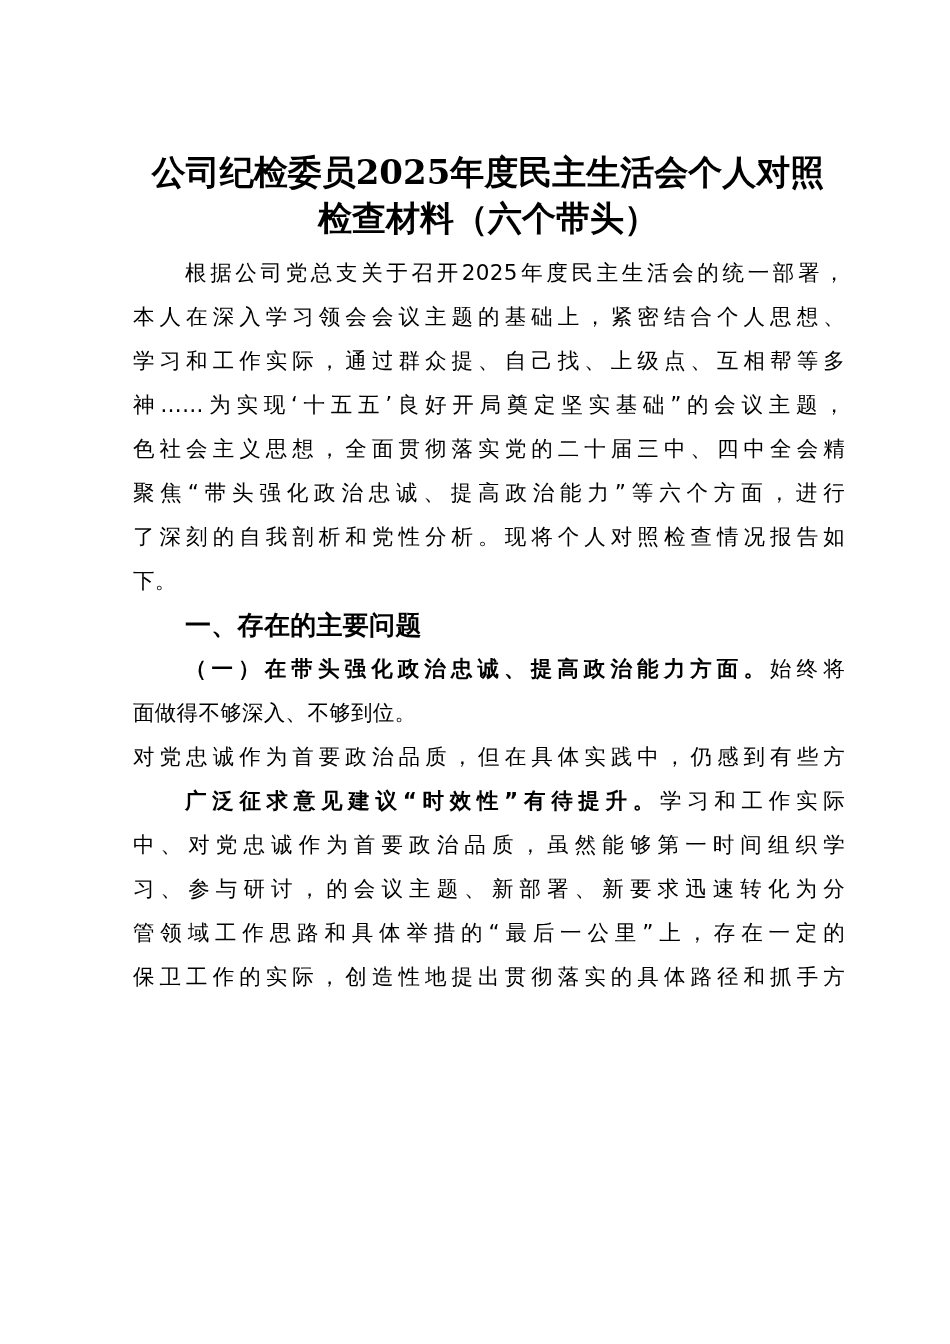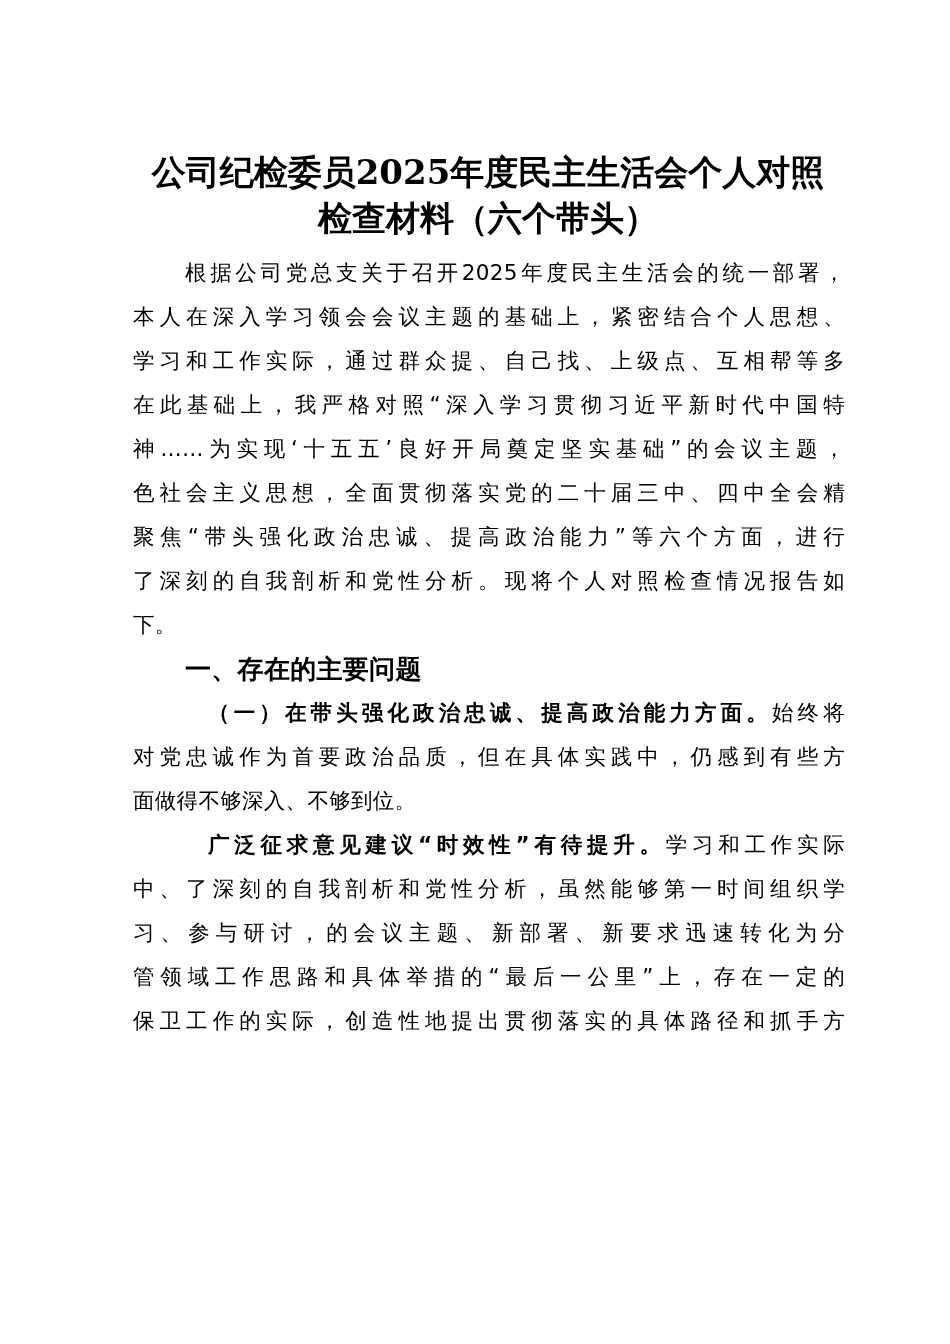--- a/index.html
+++ b/index.html
@@ -64,57 +64,55 @@
       padding-left: 52px;
     }
     .heading-line {
       font-family: "DejaVu Sans", "Liberation Sans", sans-serif;
       font-weight: bold;
       font-size: 26px;
       text-align-last: left !important;
     }
     .bold-lead {
       font-weight: bold;
-      margin-left: 23px;
     }
   </style>
 </head>
 <body>
 
 <div class="page">
 
   <h1 class="title">
     <span class="line">公司纪检委员2025年度民主生活会个人对照</span>
     <span class="line">检查材料（六个带头）</span>
   </h1>
 
   <div class="body">
 
     <div>
       <span class="line indent">根据公司党总支关于召开2025年度民主生活会的统一部署，</span>
       <span class="line">本人在深入学习领会会议主题的基础上，紧密结合个人思想、</span>
       <span class="line">学习和工作实际，通过群众提、自己找、上级点、互相帮等多</span>
-      <span class="line">在此基础上，我严格对照“深入学习贯彻习近平新时代中国特</span>
       <span class="line">神……为实现‘十五五’良好开局奠定坚实基础”的会议主题，</span>
       <span class="line">色社会主义思想，全面贯彻落实党的二十届三中、四中全会精</span>
       <span class="line">聚焦“带头强化政治忠诚、提高政治能力”等六个方面，进行</span>
       <span class="line">了深刻的自我剖析和党性分析。现将个人对照检查情况报告如</span>
       <span class="line last">下。</span>
     </div>
 
     <span class="line last indent heading-line">一、存在的主要问题</span>
 
     <div>
       <span class="line indent"><span class="bold-lead">（一）在带头强化政治忠诚、提高政治能力方面。</span><span>始终将</span></span>
+      <span class="line last">面做得不够深入、不够到位。</span>
       <span class="line">对党忠诚作为首要政治品质，但在具体实践中，仍感到有些方</span>
-      <span class="line last">面做得不够深入、不够到位。</span>
     </div>
 
     <div>
       <span class="line indent"><span class="bold-lead">广泛征求意见建议“时效性”有待提升。</span><span>学习和工作实际</span></span>
-      <span class="line">中、了深刻的自我剖析和党性分析，虽然能够第一时间组织学</span>
+      <span class="line">中、对党忠诚作为首要政治品质，虽然能够第一时间组织学</span>
       <span class="line">习、参与研讨，的会议主题、新部署、新要求迅速转化为分</span>
       <span class="line">管领域工作思路和具体举措的“最后一公里”上，存在一定的</span>
       <span class="line">保卫工作的实际，创造性地提出贯彻落实的具体路径和抓手方</span>
     </div>
 
   </div>
 </div>
 
 </body></html>

